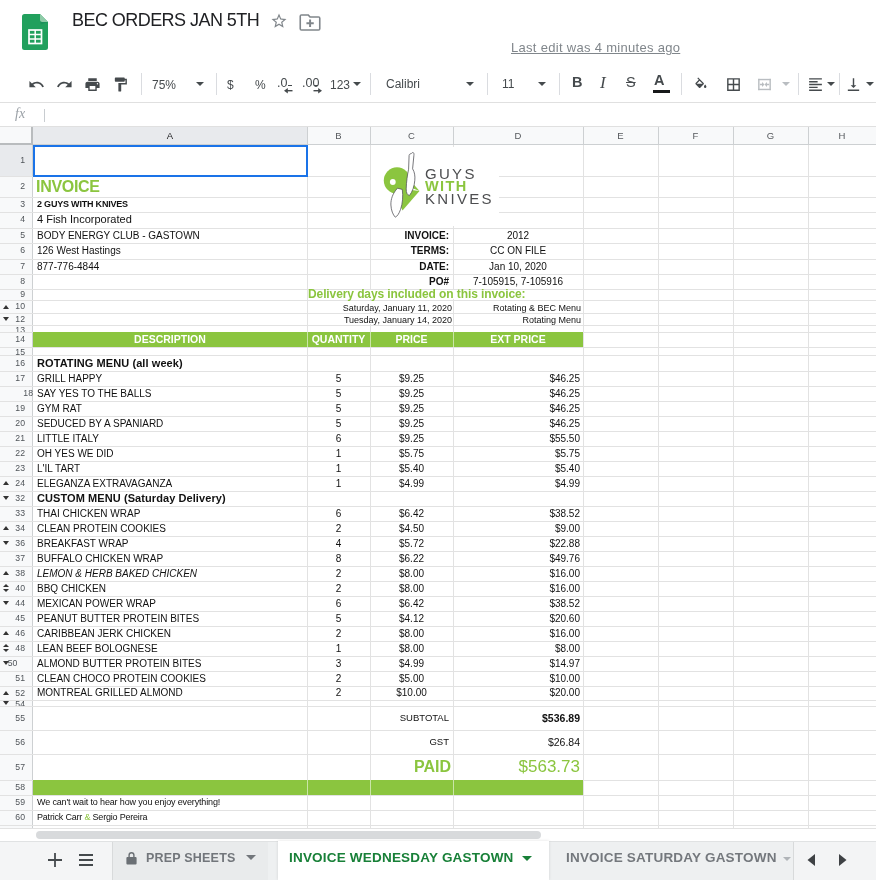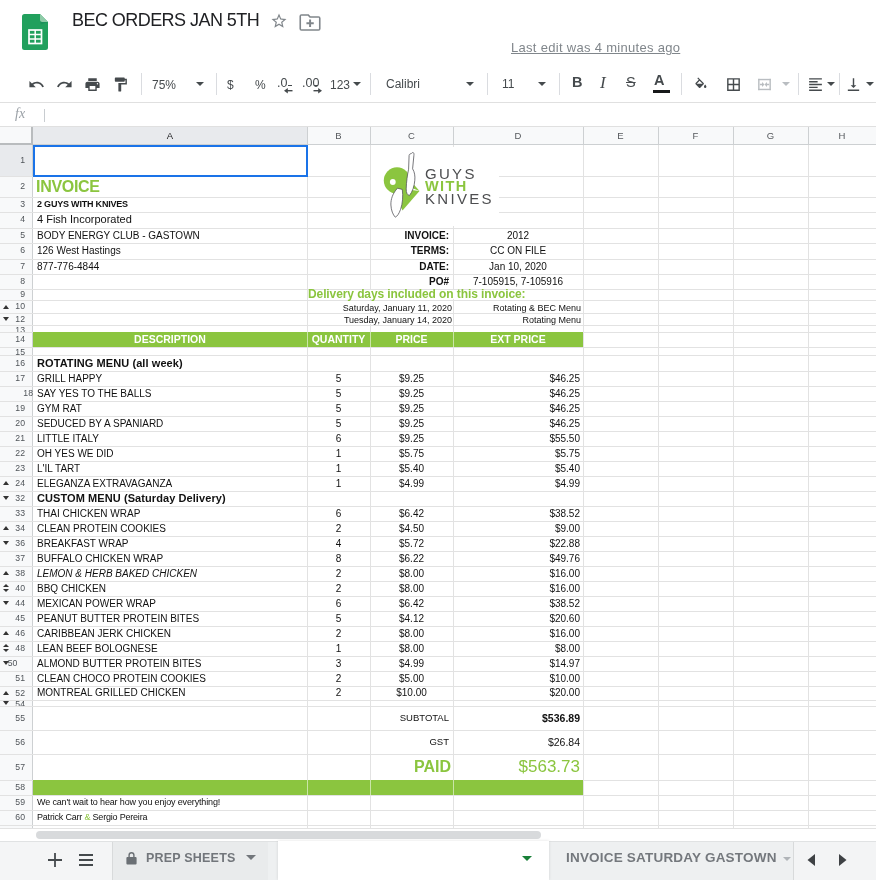--- a/index.html
+++ b/index.html
@@ -558,21 +558,21 @@
     </div>
 <div class="ab" style="right:296px;top:655.5px;font-size:10px;color:#111;line-height:15px;">$14.97</div>
 <div class="ab" style="left:37px;top:670.5px;font-size:10px;color:#111;line-height:15px;">CLEAN CHOCO PROTEIN COOKIES</div>
 <div class="ab" style="left:307px;top:670.5px;font-size:10px;color:#111;line-height:15px;">
       <div style="width:63px;text-align:center">2</div>
     </div>
 <div class="ab" style="left:370px;top:670.5px;font-size:10px;color:#111;line-height:15px;">
       <div style="width:83px;text-align:center">$5.00</div>
     </div>
 <div class="ab" style="right:296px;top:670.5px;font-size:10px;color:#111;line-height:15px;">$10.00</div>
-<div class="ab" style="left:37px;top:685.5px;font-size:10px;color:#111;line-height:14.5px;">MONTREAL GRILLED CHICKEN</div>
+<div class="ab" style="left:37px;top:685.5px;font-size:10px;color:#111;line-height:14.5px;">MONTREAL GRILLED ALMOND</div>
 <div class="ab" style="left:307px;top:685.5px;font-size:10px;color:#111;line-height:14.5px;">
       <div style="width:63px;text-align:center">2</div>
     </div>
 <div class="ab" style="left:370px;top:685.5px;font-size:10px;color:#111;line-height:14.5px;">
       <div style="width:83px;text-align:center">$10.00</div>
     </div>
 <div class="ab" style="right:296px;top:685.5px;font-size:10px;color:#111;line-height:14.5px;">$20.00</div>
 <div class="ab" style="right:427px;top:706px;font-size:10px;color:#111;line-height:24px;font-size:9.5px">SUBTOTAL</div>
 <div class="ab" style="right:296px;top:706px;font-size:10px;color:#111;line-height:24px;font-weight:bold;font-size:10.5px">$536.89</div>
 <div class="ab" style="right:427px;top:730px;font-size:10px;color:#111;line-height:24px;font-size:9.5px">GST</div>
@@ -606,20 +606,21 @@
         <rect x="0" y="10" width="14" height="2"></rect>
       </g>
     </svg>
 <div class="ab" style="left:112px;top:842px;width:156px;height:38px;background:#e9ebec;border-left:1px solid #d8dadb"></div>
 <svg class="ab" style="left:126px;top:852px" width="11" height="13" viewBox="0 0 11 13">
       <path d="M5.5 0 a3.1 3.1 0 0 1 3.1 3.1 V5 H9.6 a1 1 0 0 1 1 1 v5.6 a1 1 0 0 1 -1 1 H1.4 a1 1 0 0 1 -1 -1 V6 a1 1 0 0 1 1-1 H2.4 V3.1 A3.1 3.1 0 0 1 5.5 0 z M5.5 1.5 A1.7 1.7 0 0 0 3.8 3.2 V5 h3.4 V3.2 A1.7 1.7 0 0 0 5.5 1.5 z" fill="#6b7075"></path>
     </svg>
 <div class="ab" style="left:146px;top:851px;font-size:12.5px;font-weight:bold;color:#72767b;letter-spacing:0.2px">PREP SHEETS</div>
 <div class="ab" style="left:246px;top:855px;width:0;height:0;border-left:5px solid transparent;border-right:5px solid transparent;border-top:5px solid #72767b"></div>
 <div class="ab" style="left:278px;top:841px;width:271px;height:39px;background:#fff;box-shadow:0 0 3px rgba(0,0,0,0.12)"></div>
+<div class="ab" style="left:289px;top:850px;font-size:13.5px;font-weight:bold;color:#188038;letter-spacing:0.2px">INVOICE WEDNESDAY GASTOWN</div>
 <div class="ab" style="left:522px;top:856px;width:0;height:0;border-left:5px solid transparent;border-right:5px solid transparent;border-top:5px solid #188038"></div>
 <div class="ab" style="left:566px;top:850px;font-size:13.5px;font-weight:bold;color:#74787d;letter-spacing:0.2px">INVOICE SATURDAY GASTOWN</div>
 <div class="ab" style="left:783px;top:857px;width:0;height:0;border-left:4px solid transparent;border-right:4px solid transparent;border-top:4px solid #b0b4b8"></div>
 <div class="ab" style="left:793px;top:842px;width:83px;height:38px;background:#f3f4f5;border-left:1px solid #d8dadb"></div>
 <svg class="ab" style="left:806px;top:854px" width="10" height="12" viewBox="0 0 10 12">
       <path d="M9 0 L1.5 6 L9 12 Z" fill="#3e4144"></path>
     </svg>
 <svg class="ab" style="left:838px;top:854px" width="10" height="12" viewBox="0 0 10 12">
       <path d="M1 0 L8.5 6 L1 12 Z" fill="#3e4144"></path>
     </svg>

